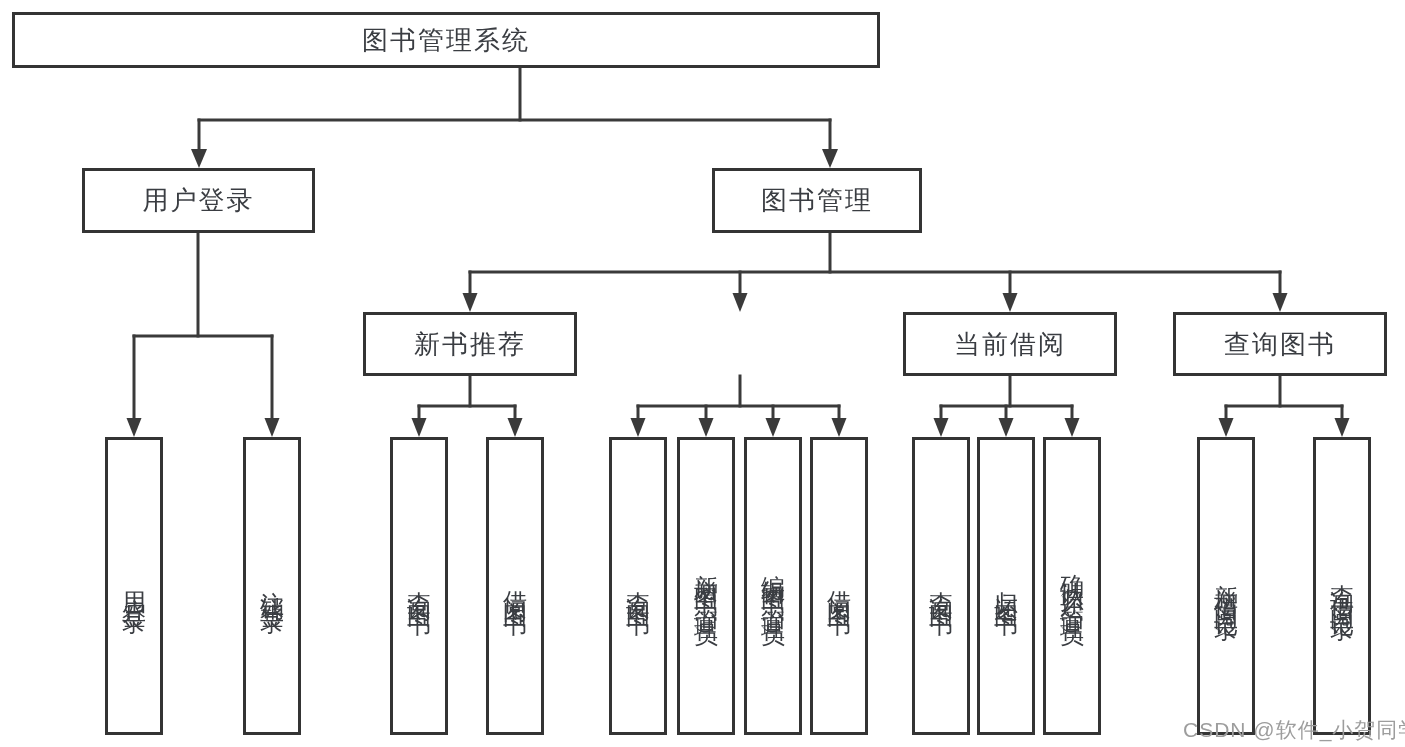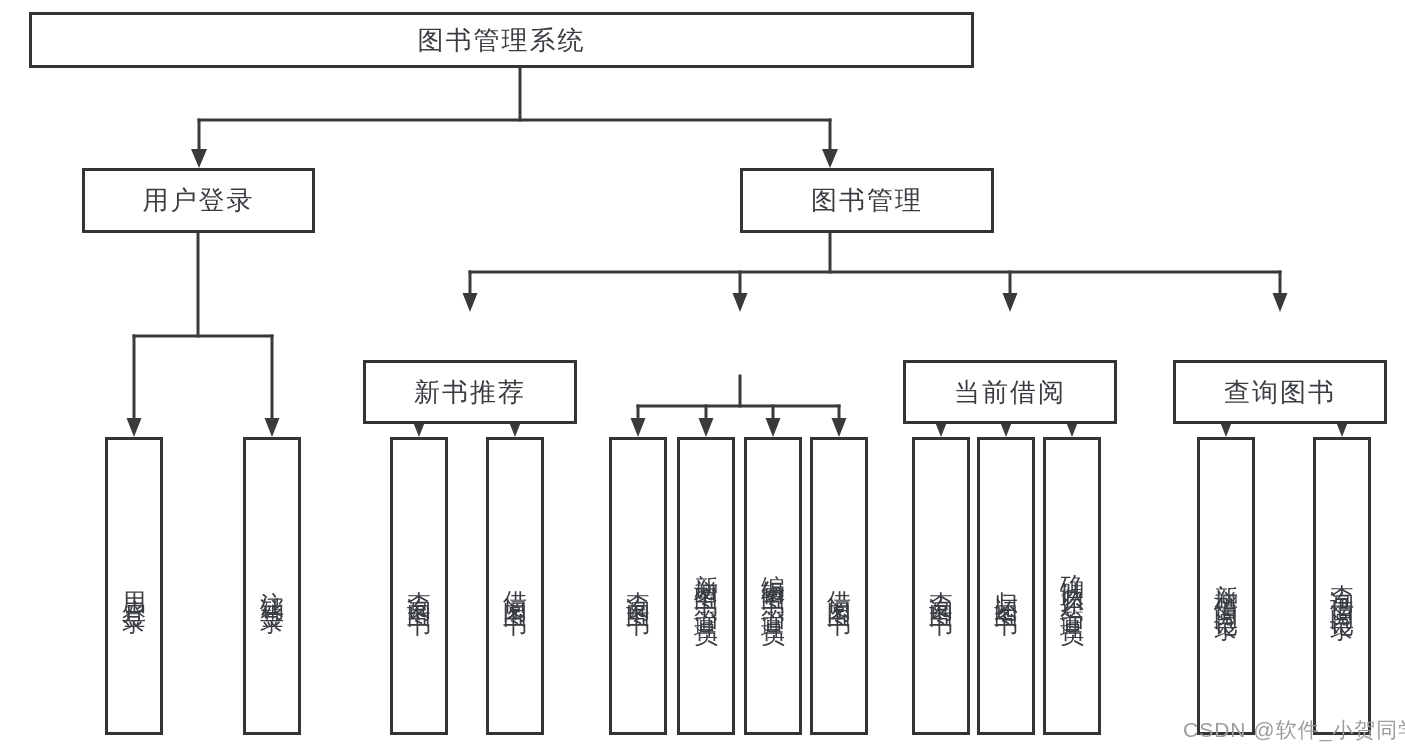--- a/index.html
+++ b/index.html
@@ -30,24 +30,24 @@
     align-items: center;
     justify-content: center;
     z-index: 2;
     color: #3a3d42;
   }
   .node-h {
     font-size: 26px;
     letter-spacing: 2px;
     white-space: nowrap;
   }
-  .node-root   { left: 12px;   top: 12px;  width: 945px; height: 56px; margin-left: 17px; }
+  .node-root   { left: 12px;   top: 12px;  width: 868px; height: 56px; }
   .node-l2a    { left: 82px;   top: 168px; width: 233px;  height: 65px; }
-  .node-l2b    { left: 740px;  top: 168px; width: 254px;  height: 65px; }
-  .node-l3     { top: 312px; height: 64px; width: 214px; margin-top: 48px; }
+  .node-l2b    { left: 712px;  top: 168px; width: 210px;  height: 65px; }
+  .node-l3     { top: 312px; height: 64px; width: 214px; }
   .node-l3a    { left: 363px; }
   .node-l3b    { left: 633px; width: 215px; }
   .node-l3c    { left: 903px; }
   .node-l3d    { left: 1173px; }
   .leaf {
     top: 437px;
     height: 298px;
     width: 58px;
   }
   .vtext {

